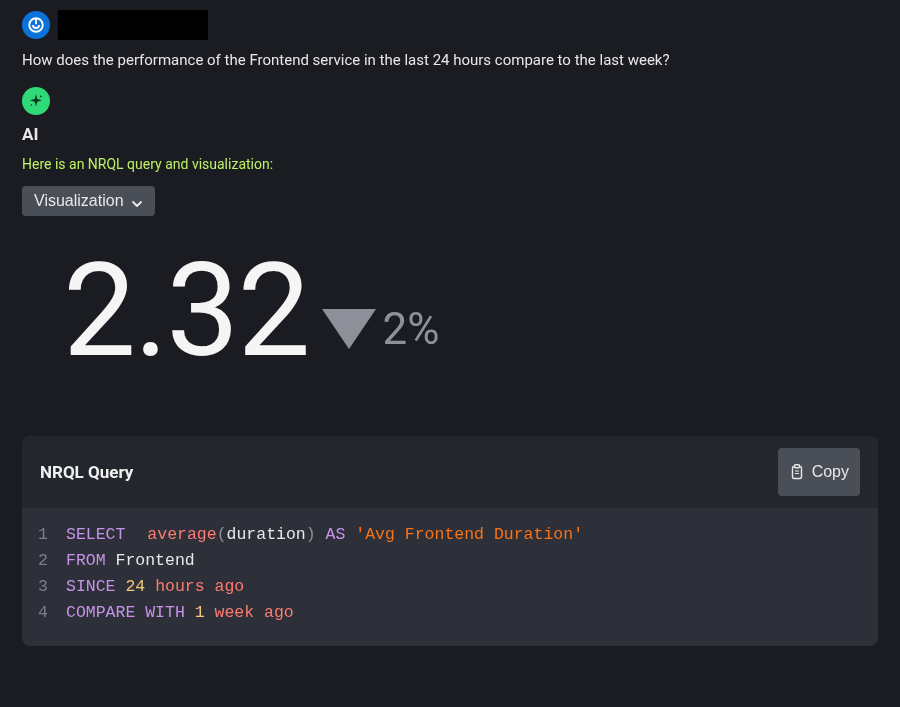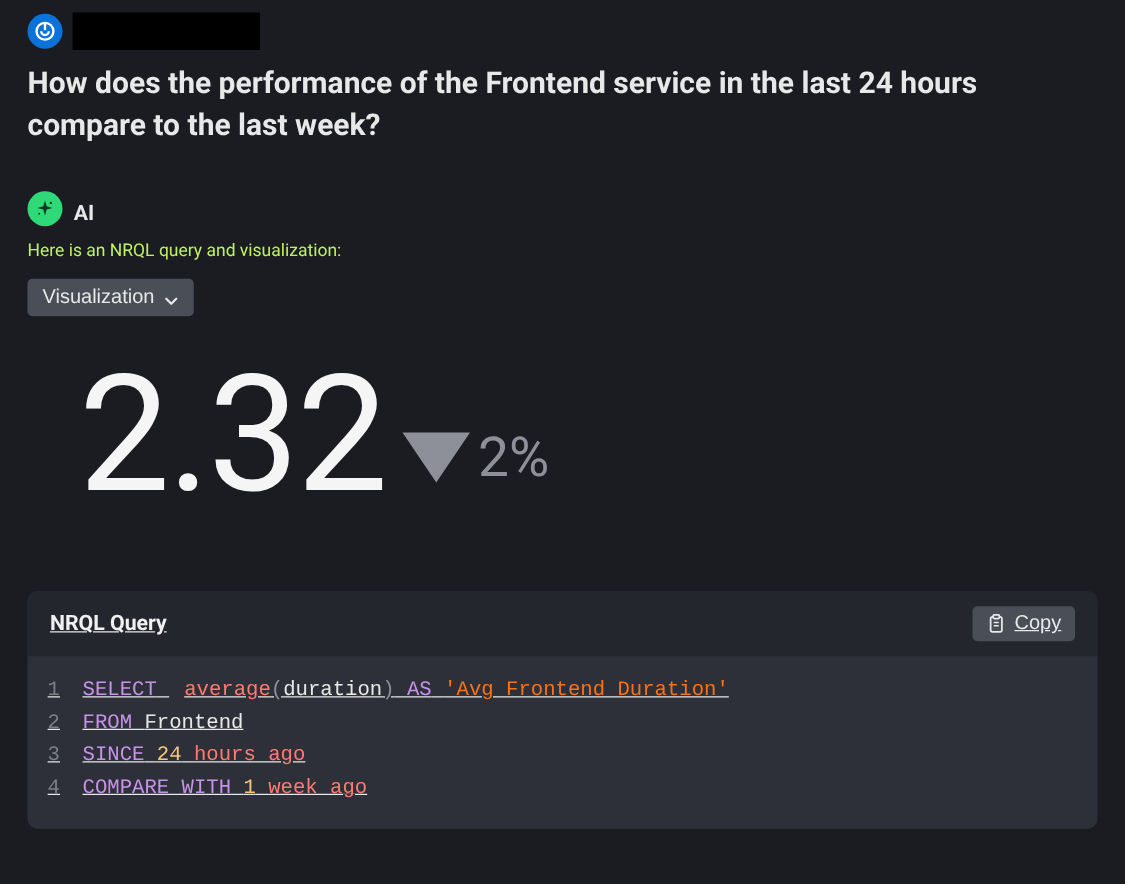--- a/index.html
+++ b/index.html
@@ -37,31 +37,31 @@
     .user-avatar svg {
       width: 18px;
       height: 18px;
     }
     .redact-bar {
       width: 150px;
       height: 30px;
       background: #000;
     }
     .user-question {
-      font-size: 24px;
+      font-size: 15px;
       color: #e8e8e8;
       line-height: 1.4;
-      margin-bottom: 36px;
-      font-weight: bold;
+      margin-bottom: 16px;
     }
     .ai-row {
       display: flex;
-      align-items: flex-end;
+      align-items: flex-start;
       gap: 9px;
       margin-bottom: 12px;
+      flex-direction: column;
     }
     .ai-avatar {
       width: 28px;
       height: 28px;
       border-radius: 50%;
       background: #2fd977;
       display: flex;
       align-items: center;
       justify-content: center;
       flex-shrink: 0;
@@ -135,21 +135,20 @@
       font-size: 48px;
       color: #8e9099;
       font-weight: 400;
       margin-top: 18px;
     }
     .query-card {
       background: #2d3038;
       border-radius: 8px;
       overflow: hidden;
       margin-top: 20px;
-      text-decoration: underline;
     }
     .query-header {
       display: flex;
       align-items: center;
       justify-content: space-between;
       padding: 12px 18px;
       background: #24262d;
     }
     .query-title {
       font-size: 17px;
@@ -157,21 +156,21 @@
       color: #f0f0f0;
     }
     .copy-btn {
       display: inline-flex;
       align-items: center;
       gap: 7px;
       background: #4a4e57;
       border: none;
       color: #e8e8e8;
       font-size: 16px;
-      padding: 5px 11px;
+      padding: 15px 11px;
       border-radius: 4px;
       cursor: pointer;
     }
     .copy-icon {
       width: 16px;
       height: 17px;
     }
     .code-block {
       padding: 14px 10px 20px 10px;
       font-family: "SFMono-Regular", Consolas, "Liberation Mono", Menlo, monospace;

